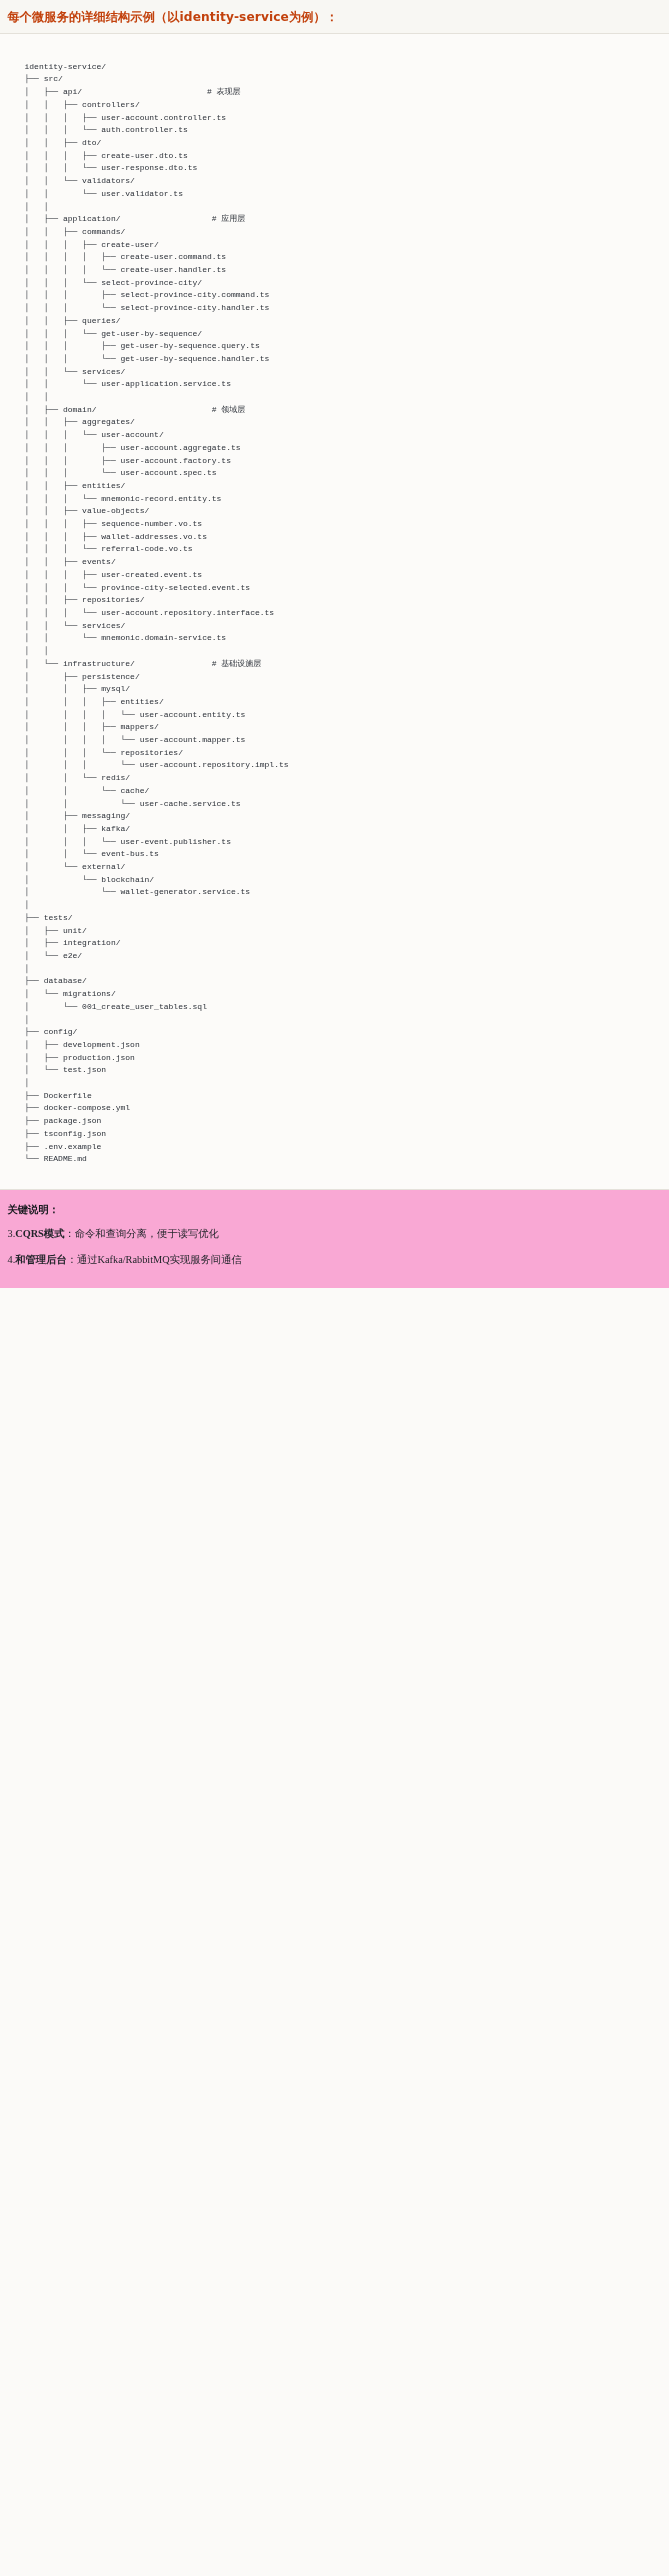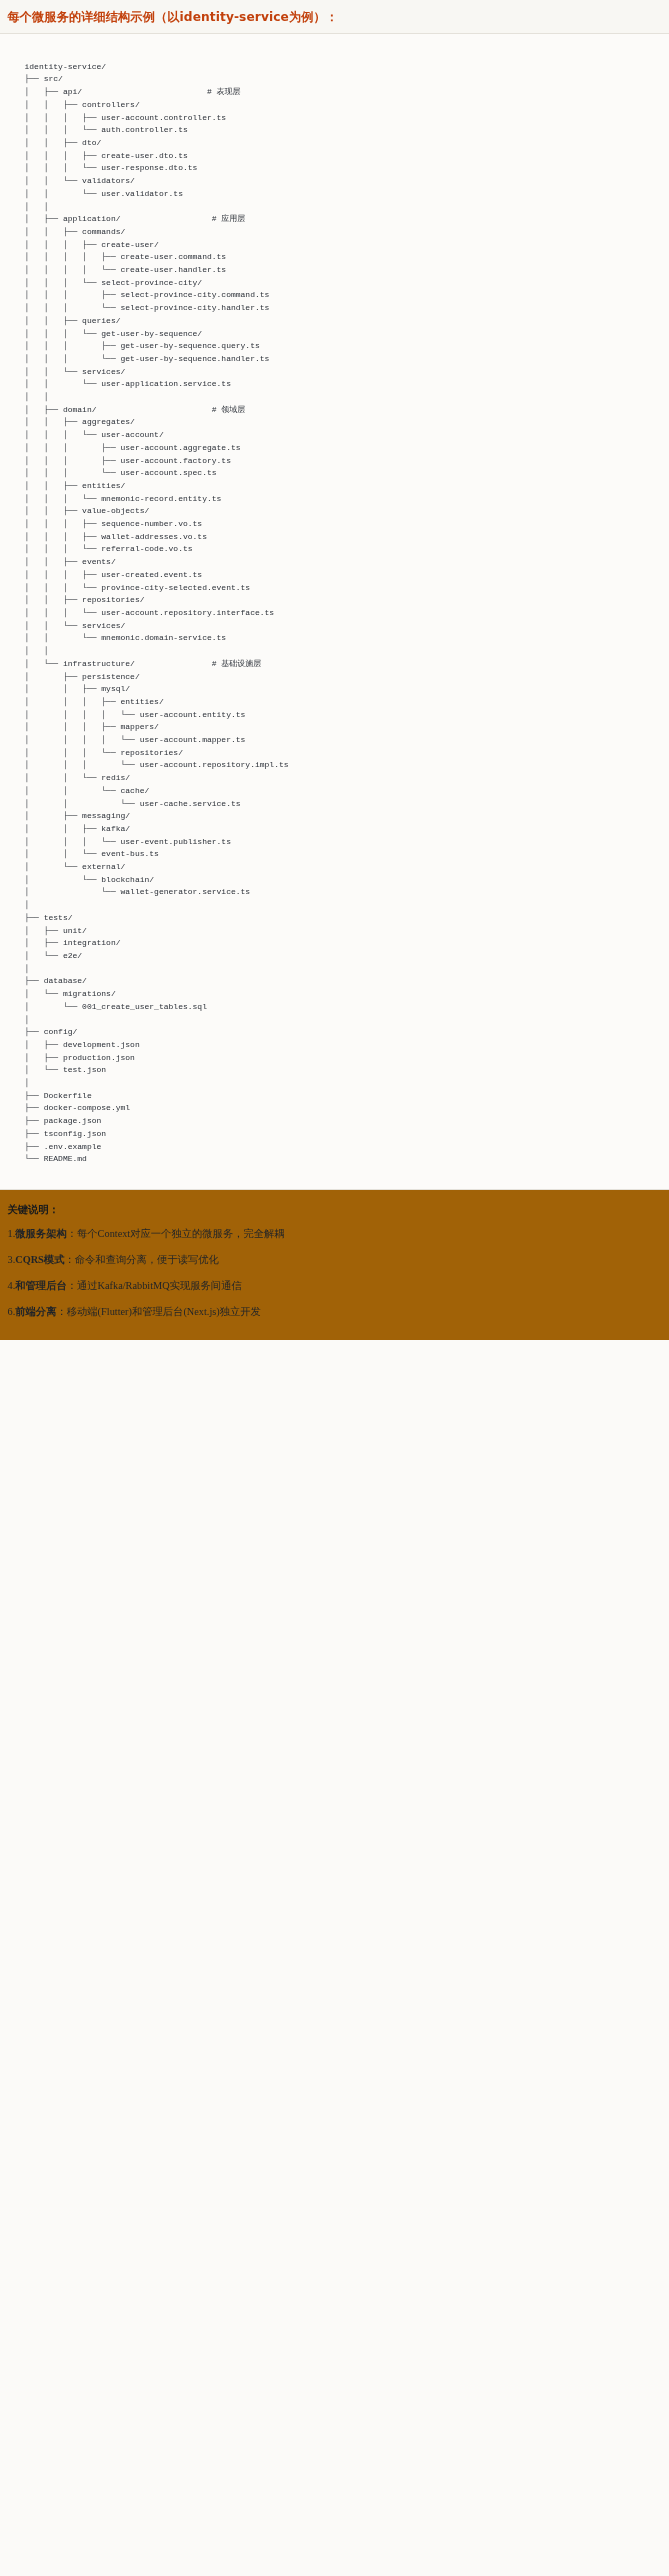--- a/index.html
+++ b/index.html
@@ -42,21 +42,21 @@
     font-size: 8px;
     line-height: 12.7px;
     color: #2b3038;
     white-space: pre;
     letter-spacing: 0px;
     tab-size: 4;
   }
   .notes-block {
     border-top: 0.6px solid #e4e1da;
     padding: 8.8px 7.5px 10px 7.5px;
-    background: #a16207;
+    background: #f9a8d4;
   }
   .notes-heading {
     font-family: "DejaVu Sans", sans-serif;
     font-weight: bold;
     font-size: 10.3px;
     color: #16191d;
     margin: 3.8px 0 10px 0;
     line-height: 1.3;
   }
   .note-item {
@@ -182,34 +182,28 @@
 ├── docker-compose.yml
 ├── package.json
 ├── tsconfig.json
 ├── .env.example
 └── README.md</pre>
   </div>
 
   <div class="notes-block">
     <div class="notes-heading">关键说明：</div>
 
-    <div class="note-item">
-      <span class="note-num">1.</span><span class="note-term">微服务架构</span><span class="note-sep">：</span><span class="note-desc">每个Context对应一个独立的微服务，完全解耦</span>
-    </div>
 
 
     <div class="note-item">
       <span class="note-num">3.</span><span class="note-term">CQRS模式</span><span class="note-sep">：</span><span class="note-desc">命令和查询分离，便于读写优化</span>
     </div>
 
     <div class="note-item">
       <span class="note-num">4.</span><span class="note-term">和管理后台</span><span class="note-sep">：</span><span class="note-desc">通过Kafka/RabbitMQ实现服务间通信</span>
     </div>
 
 
-    <div class="note-item">
-      <span class="note-num">6.</span><span class="note-term">前端分离</span><span class="note-sep">：</span><span class="note-desc">移动端(Flutter)和管理后台(Next.js)独立开发</span>
-    </div>
 
   </div>
 
 </div>
 
 
 </body></html>

